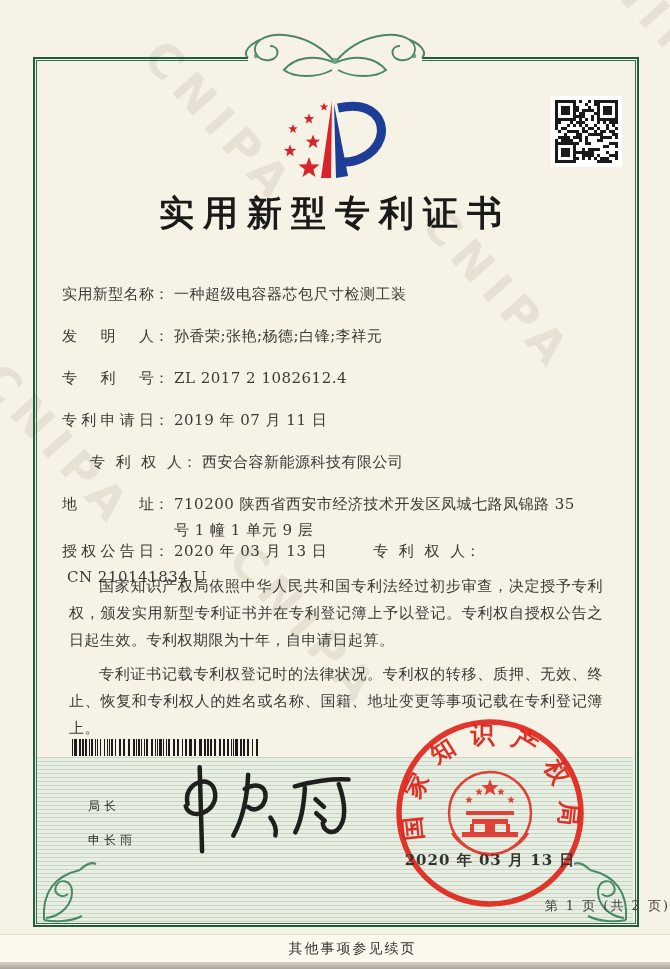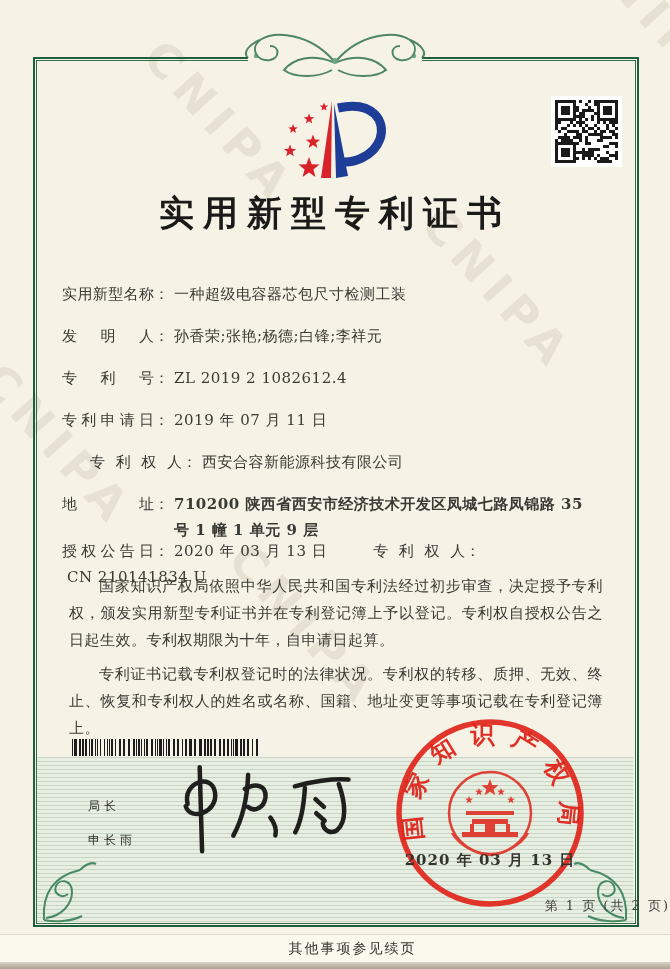--- a/index.html
+++ b/index.html
@@ -23,21 +23,21 @@
 
   .certno{left:62px;top:100px;font-size:15px;letter-spacing:2px;color:#45453f;}
 
   .title{left:0;right:0;top:190px;text-align:center;font-size:35px;font-weight:bold;
          letter-spacing:9px;color:#1a1a18;}
 
   .frow{left:62px;width:560px;font-size:15px;color:#3a3a34;line-height:26px;}
   .flabel{display:inline-block;width:92px;text-align:justify;text-align-last:justify;vertical-align:top;}
   .fcolon{display:inline-block;vertical-align:top;}
   .fvalue{display:inline-block;margin-left:5px;letter-spacing:0.5px;vertical-align:top;}
-  .fvalue.addr{width:418px;font-weight:bold;}
+  .fvalue.addr{width:418px;}
   .grp2{margin-left:46px;}
 
   .paras{left:62px;top:566px;width:548px;font-size:15px;line-height:27px;
          text-align:justify;color:#3a3a34;}
   .paras p{margin:7px;text-indent:2em;letter-spacing:0.5px;}
 
   .barcode{left:72px;top:739px;width:190px;height:17px;}
 
   .official{left:88px;top:789px;font-family:Liberation Sans, sans-serif;
             font-size:12px;color:#2b2b27;line-height:34px;letter-spacing:4px;}
@@ -368,21 +368,21 @@
 
   <div class="abs frow" style="top:281px;">
     <span class="flabel">实用新型名称</span><span class="fcolon">：</span><span class="fvalue">一种超级电容器芯包尺寸检测工装</span>
   </div>
 
   <div class="abs title">实用新型专利证书</div>
   <div class="abs frow" style="top:323px;">
     <span class="flabel">发明人</span><span class="fcolon">：</span><span class="fvalue">孙香荣;张艳;杨德;白锋;李祥元</span>
   </div>
   <div class="abs frow" style="top:365px;">
-    <span class="flabel">专利号</span><span class="fcolon">：</span><span class="fvalue">ZL 2019 2 1082612.4</span>
+    <span class="flabel">专利号</span><span class="fcolon">：</span><span class="fvalue">ZL 2017 2 1082612.4</span>
   </div>
   <div class="abs frow" style="top:407px;">
     <span class="flabel">专利申请日</span><span class="fcolon">：</span><span class="fvalue">2019 年 07 月 11 日</span>
   </div>
   <div class="abs frow" style="top:449px;margin-left:28px;">
     <span class="flabel">专利权人</span><span class="fcolon">：</span><span class="fvalue">西安合容新能源科技有限公司</span>
   </div>
   <div class="abs frow" style="top:491px;">
     <span class="flabel">地址</span><span class="fcolon">：</span><span class="fvalue addr">710200 陕西省西安市经济技术开发区凤城七路凤锦路 35 号 1 幢 1 单元 9 层</span>
   </div>

